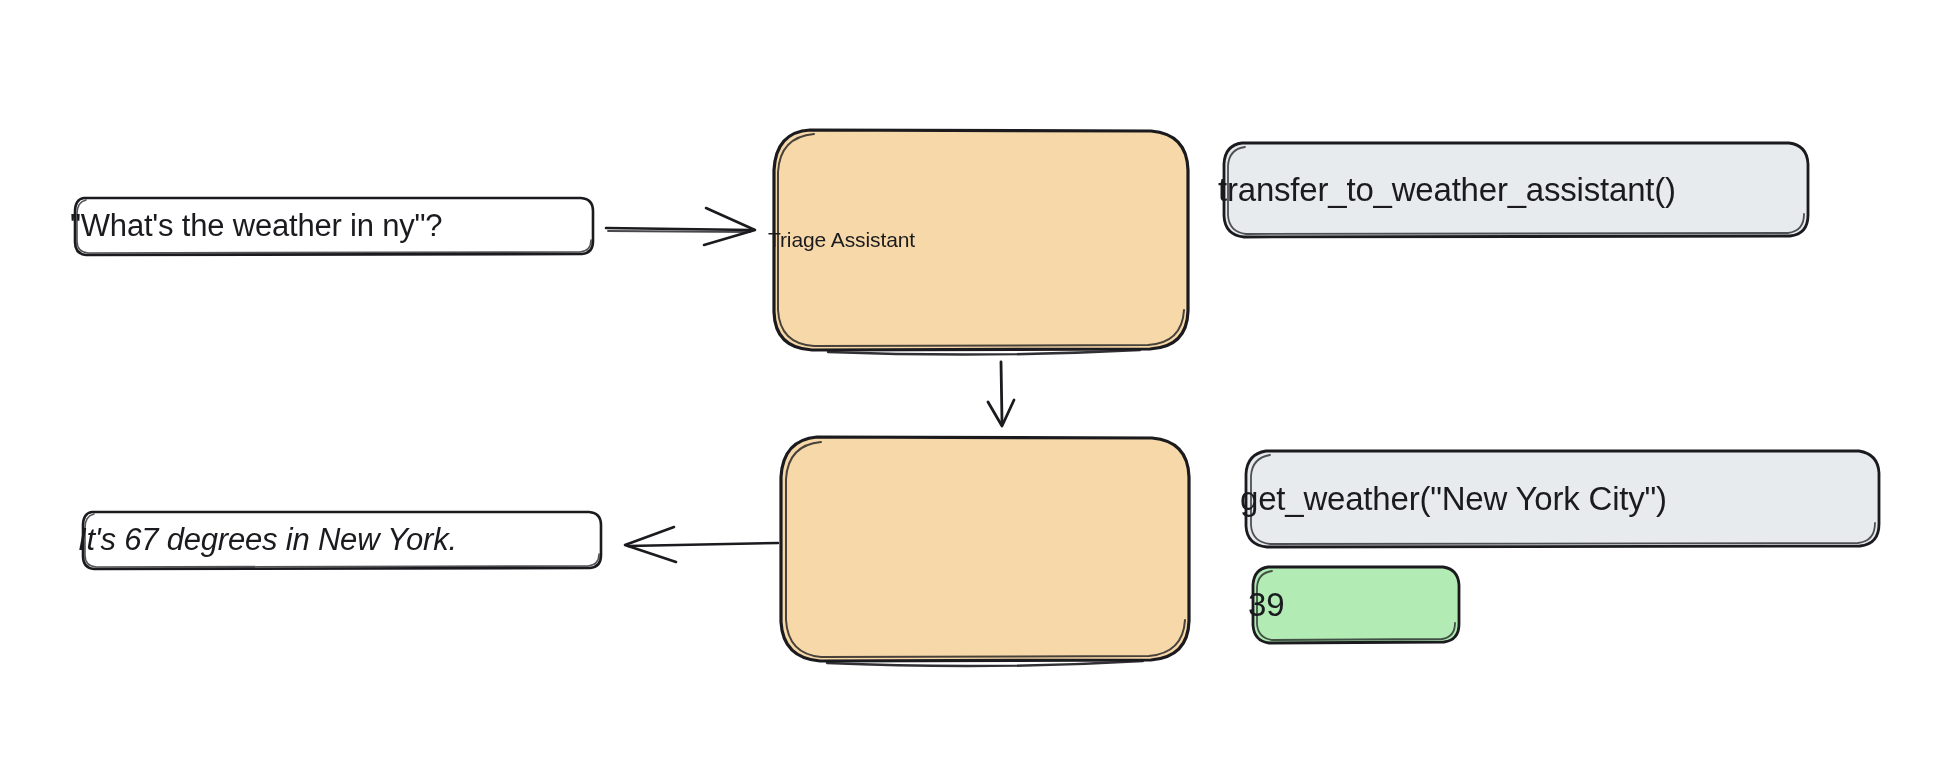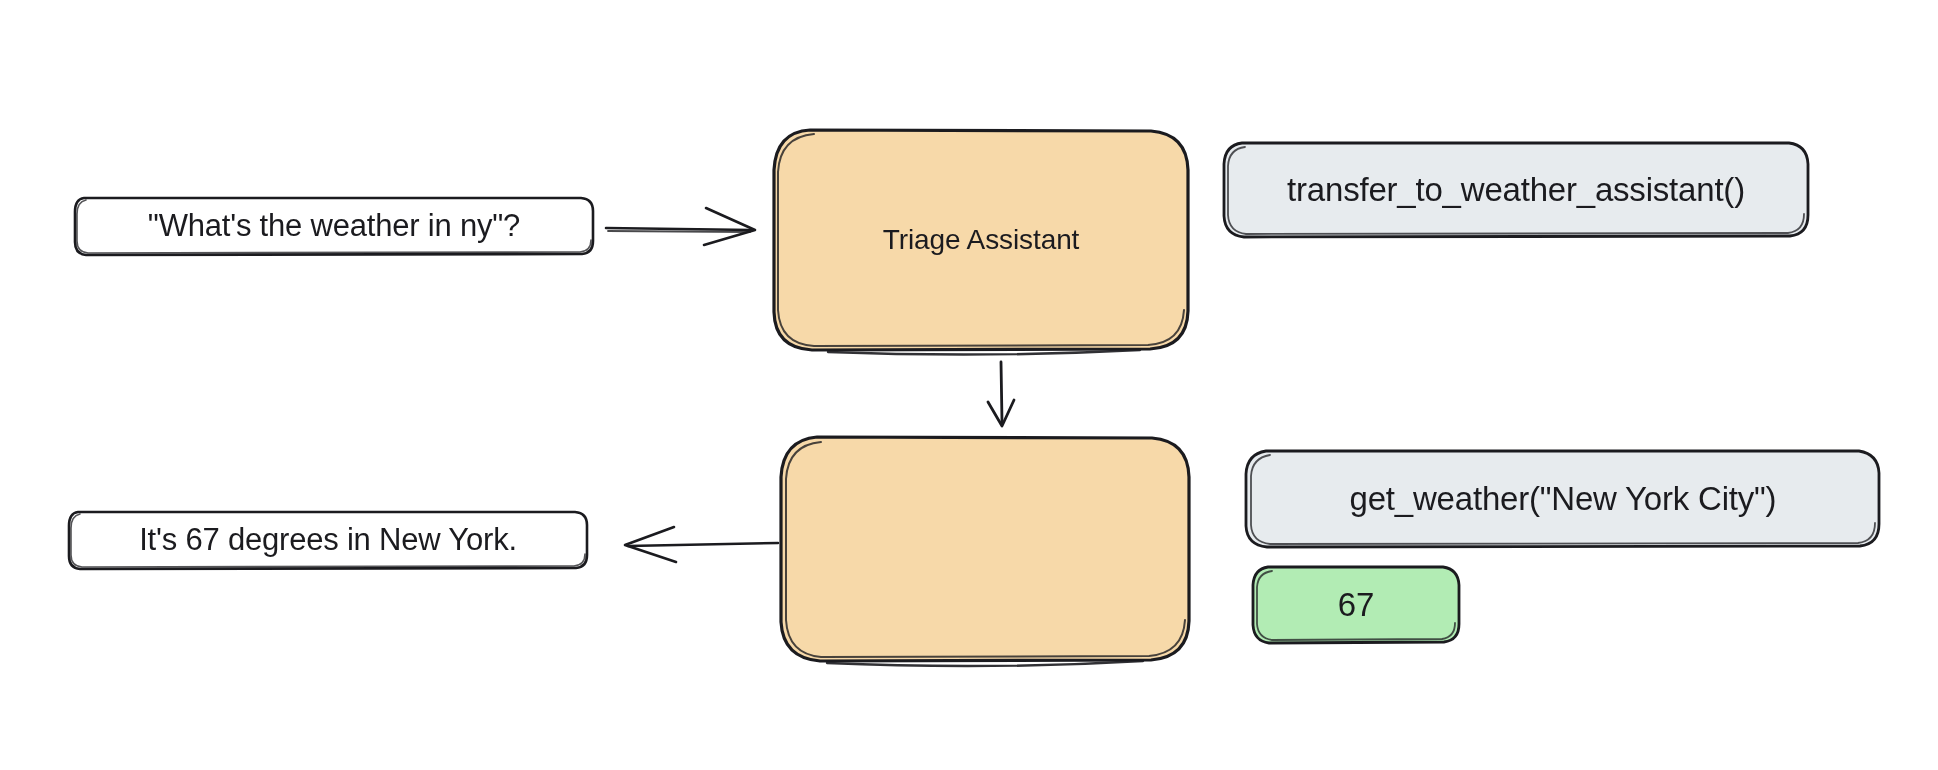--- a/index.html
+++ b/index.html
@@ -15,21 +15,21 @@
     width: 1938px;
     height: 770px;
     background: #ffffff;
     overflow: hidden;
   }
   .node {
     position: absolute;
     box-sizing: border-box;
     display: flex;
     align-items: center;
-    justify-content: center;
+    justify-content: flex-start;
     text-align: center;
     color: #1b1b1f;
   }
   .sketch-svg {
     position: absolute;
     left: 0;
     top: 0;
     width: 100%;
     height: 100%;
     overflow: visible;
@@ -41,21 +41,21 @@
     white-space: nowrap;
   }
 
   
   .msg-box .node-label {
     font-size: 31px;
     letter-spacing: -0.2px;
   }
   
   .agent-box .node-label {
-    font-size: 28px;
+    font-size: 21px;
     letter-spacing: -0.1px;
   }
   
   .tool-box .node-label {
     font-size: 33px;
     letter-spacing: -0.2px;
   }
   
   .result-box .node-label {
     font-size: 33px;
@@ -122,29 +122,29 @@
       <path d="M30 9 Q12 12 11 30 L11 79 Q12 96 30 98 L618 97 Q635 95 635 77" fill="none" stroke="#1b1b1f" stroke-width="1.8" stroke-linecap="round" opacity="0.75"></path>
     </svg>
     <span class="node-label">get_weather("New York City")</span>
   </div>
 
   <div class="node result-box" style="left:1248px; top:563px; width:216px; height:84px;">
     <svg class="sketch-svg" viewBox="0 0 216 84" preserveAspectRatio="none">
       <path d="M20 4 Q6 6 5 22 L5 62 Q6 78 21 80 L196 79 Q211 77 211 61 L211 22 Q210 6 195 4 Z" fill="#b2ecb4" stroke="#1b1b1f" stroke-width="2.8" stroke-linecap="round" stroke-linejoin="round"></path>
       <path d="M24 8 Q10 10 9 24 L9 61 Q10 75 24 77 L194 76 Q207 74 207 60" fill="none" stroke="#1b1b1f" stroke-width="1.8" stroke-linecap="round" opacity="0.75"></path>
     </svg>
-    <span class="node-label">67</span>
+    <span class="node-label">39</span>
   </div>
 
   <svg class="arrow" style="left:610px; top:515px; width:180px; height:60px;" viewBox="0 0 180 60">
     <path d="M168 28 L18 31" fill="none" stroke="#1b1b1f" stroke-width="2.6" stroke-linecap="round"></path>
     <path d="M64 12 L15 30 L66 47" fill="none" stroke="#1b1b1f" stroke-width="2.6" stroke-linecap="round" stroke-linejoin="round"></path>
   </svg>
 
-  <div class="node msg-box" style="left:64px; top:506px; width:528px; height:68px;">
+  <div class="node msg-box" style="left:78px; top:506px; width:528px; height:68px;font-style:italic;">
     <svg class="sketch-svg" viewBox="0 0 528 68" preserveAspectRatio="none">
       <path d="M14 6 Q5 7 5 20 L5 50 Q5 62 16 63 L512 62 Q523 61 523 49 L523 19 Q523 7 511 6 Z" fill="#ffffff" stroke="#1b1b1f" stroke-width="2.6" stroke-linecap="round" stroke-linejoin="round"></path>
       <path d="M16 8 Q7 10 7 22 L7 49 Q7 60 18 61 L510 60 Q521 59 521 48" fill="none" stroke="#1b1b1f" stroke-width="1.6" stroke-linecap="round" opacity="0.75"></path>
     </svg>
     <span class="node-label">It's 67 degrees in New York.</span>
   </div>
 
 </div>
 
 </body></html>

